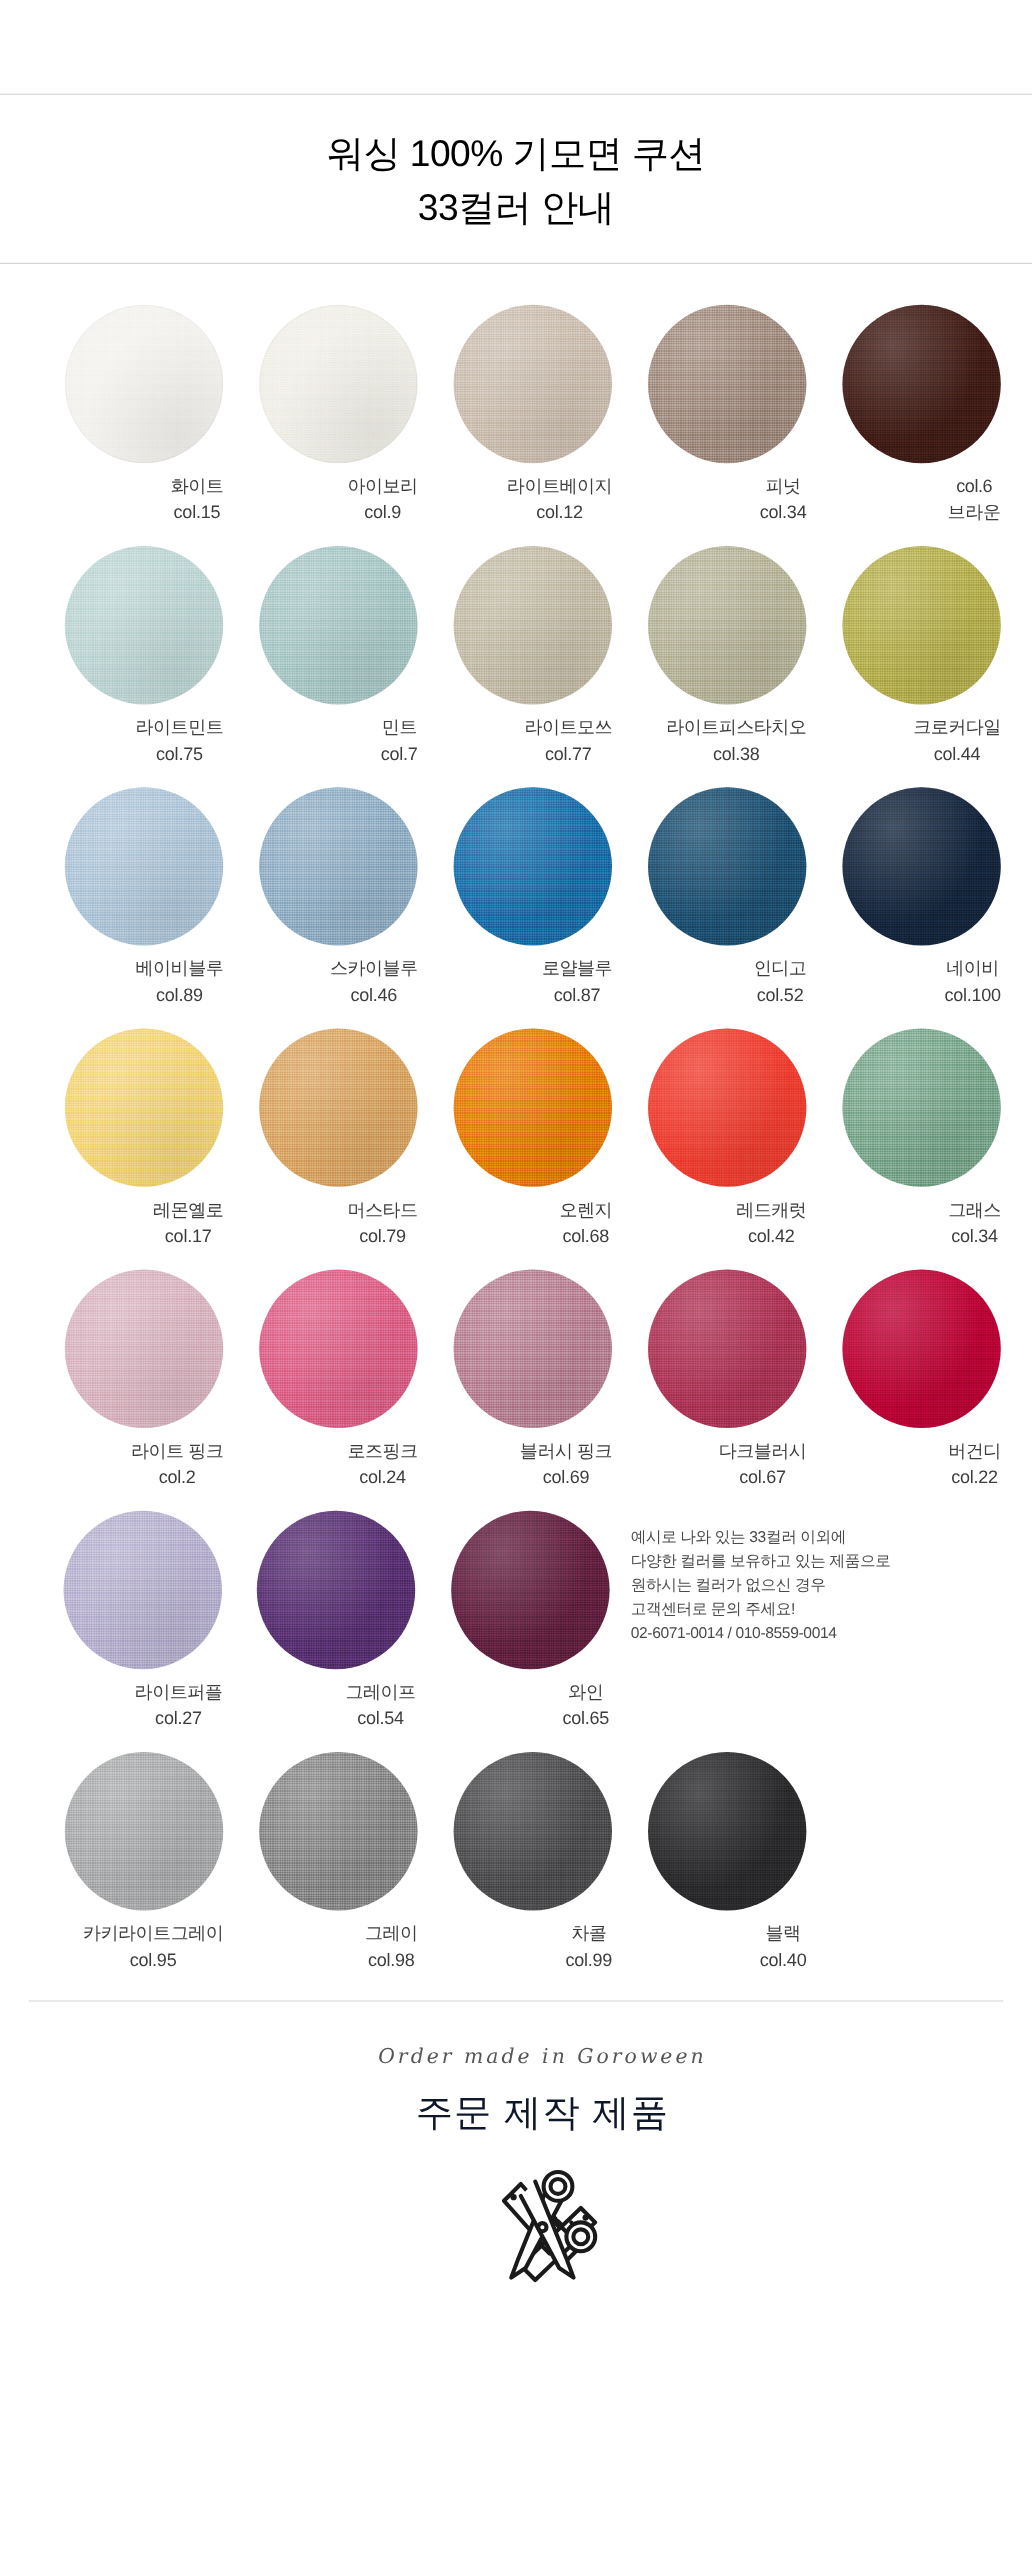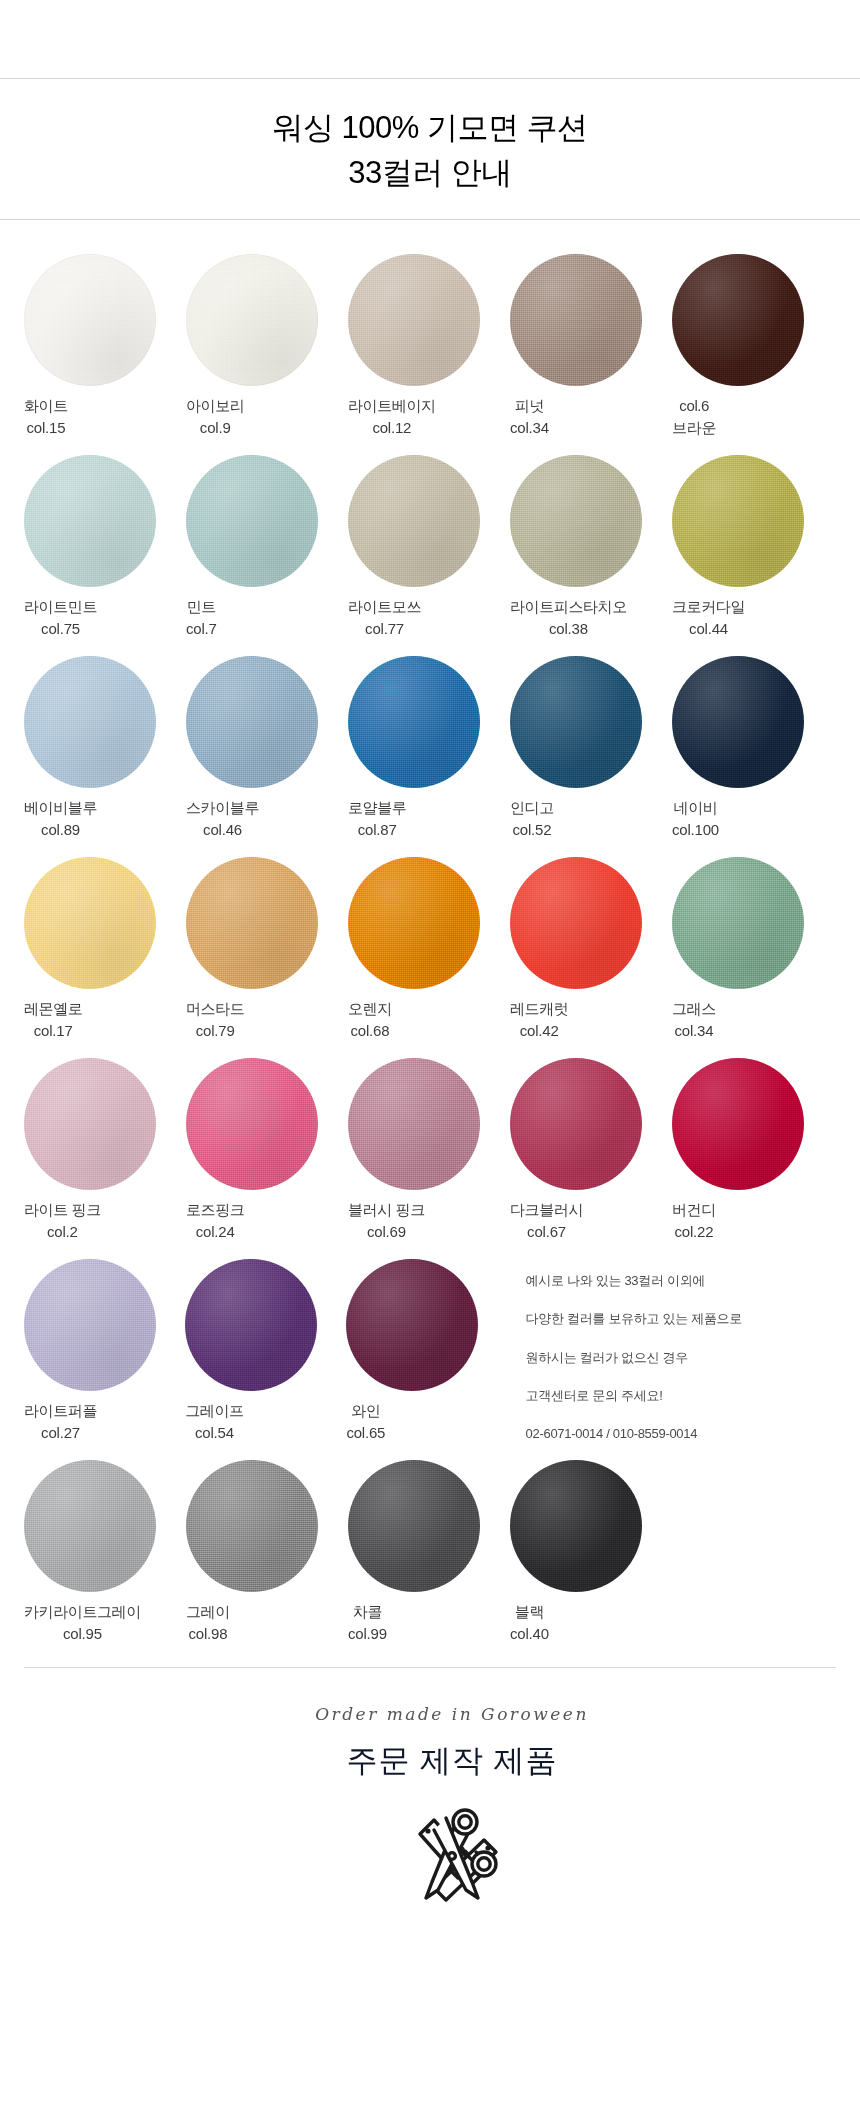--- a/index.html
+++ b/index.html
@@ -51,26 +51,26 @@
   .row {
     display: flex;
     width: 860px;
     padding: 0 24px;
     margin-bottom: 16px;
   }
   .cell {
     width: 162px;
     display: flex;
     flex-direction: column;
-    align-items: flex-start;
+    align-items: flex-end;
   }
   .cell.note-cell {
     width: 330px;
     align-items: flex-start;
-    justify-content: space-between;
+    justify-content: flex-start;
     padding-top: 12px;
     padding-left: 18px;
   }
   .swatch {
     width: 132px;
     height: 132px;
     border-radius: 50%;
     position: relative;
     overflow: hidden;
   }

